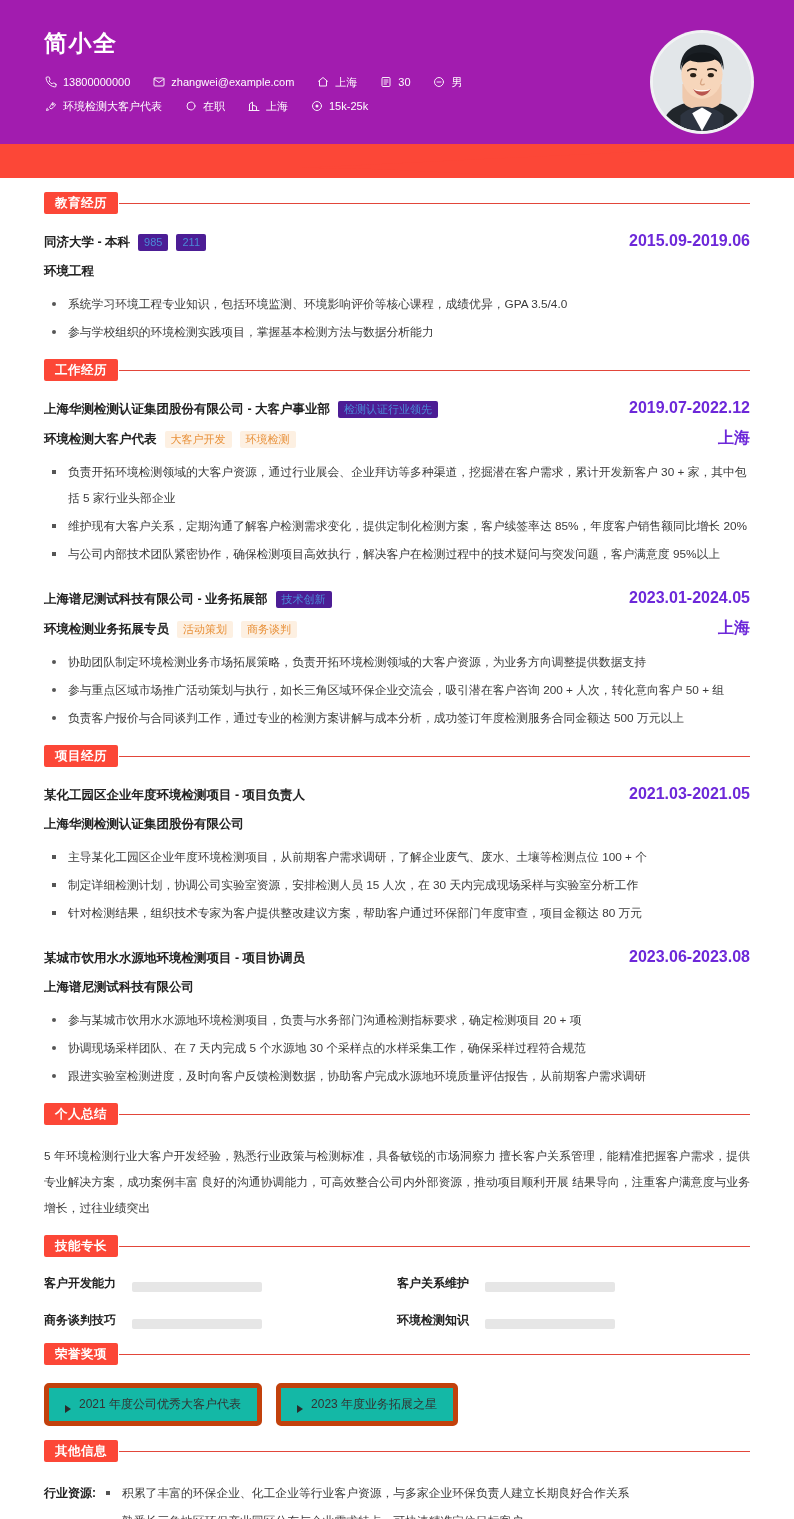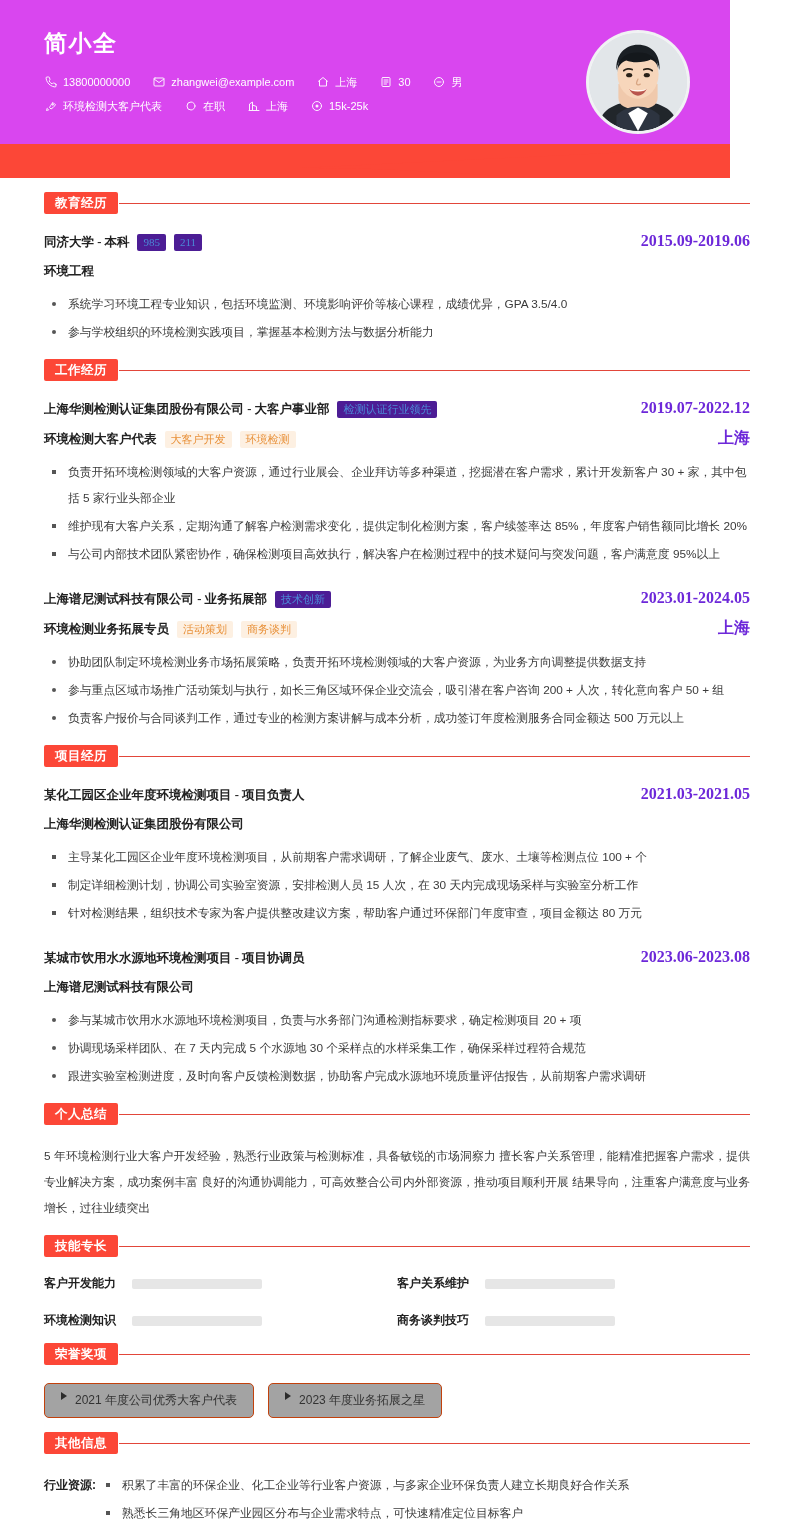--- a/index.html
+++ b/index.html
@@ -7,23 +7,23 @@
     width: 794px;
     background: #ffffff;
     font-family: "Liberation Sans", "DejaVu Sans", sans-serif;
     color: #333333;
   }
   body { width: 794px; min-height: 1519px; position: relative; }
 
   
   .header {
     position: relative;
-    width: 730px;
+    width: 794px;
     height: 178px;
-    background: #d946ef;
+    background: #a21caf;
     overflow: hidden;
   }
   .header-curve {
     position: absolute;
     left: 0; bottom: 0;
     width: 794px; height: 34px;
     pointer-events: none;
   }
   .header-inner {
     position: relative;
@@ -109,21 +109,20 @@
 
   .entry { margin-bottom: 22px; }
   .entry:last-child { margin-bottom: 4px; }
 
   .row {
     display: flex;
     align-items: baseline;
     justify-content: space-between;
     margin-bottom: 11px;
     gap: 12px;
-    font-family: Liberation Serif, serif;
   }
   .row-left { display: flex; align-items: center; flex-wrap: wrap; gap: 0 8px; min-width: 0; }
   .row-title {
     font-size: 12.5px;
     font-weight: bold;
     color: #222222;
     line-height: 18px;
   }
   .row-right {
     font-size: 16px;
@@ -175,21 +174,21 @@
   .skills-grid {
     display: grid;
     grid-template-columns: 1fr 1fr;
     row-gap: 20px;
     column-gap: 0;
     margin-top: 2px;
     margin-bottom: 8px;
   }
   .skill {
     display: flex;
-    align-items: center;
+    align-items: flex-end;
     gap: 16px;
   }
   .skill-label {
     font-size: 12px;
     font-weight: bold;
     color: #222222;
     white-space: nowrap;
   }
   .skill-track {
     width: 130px;
@@ -202,28 +201,28 @@
   .skill-fill {
     height: 100%;
     background: #fb3b2c;
     border-radius: 2px 0 0 2px;
   }
 
   
   .honor-list { display: flex; flex-wrap: wrap; gap: 14px; margin-bottom: 10px; }
   .honor-chip {
     display: inline-flex;
-    align-items: flex-start;
+    align-items: flex-end;
     gap: 8px;
-    border: 1px solid #c2410c;
+    border: 5px solid #c2410c;
     border-radius: 5px;
     padding: 8px 16px;
     font-size: 12px;
     color: #333333;
-    background: #a3a3a3;
+    background: #14b8a6;
     white-space: nowrap;
   }
   .honor-chip .caret {
     width: 0; height: 0;
     border-left: 6px solid #2b2b2b;
     border-top: 4px solid transparent;
     border-bottom: 4px solid transparent;
   }
 
   
@@ -537,29 +536,29 @@
           <span class="skill-fill" style="width: 77%;"></span>
         </span>
       </div>
       <div class="skill">
         <span class="skill-label">客户关系维护</span>
         <span class="skill-track">
           <span class="skill-fill" style="width: 90%;"></span>
         </span>
       </div>
       <div class="skill">
+        <span class="skill-label">商务谈判技巧</span>
+        <span class="skill-track">
+          <span class="skill-fill" style="width: 80%;"></span>
+        </span>
+      </div>
+      <div class="skill">
         <span class="skill-label">环境检测知识</span>
         <span class="skill-track">
           <span class="skill-fill" style="width: 69%;"></span>
-        </span>
-      </div>
-      <div class="skill">
-        <span class="skill-label">商务谈判技巧</span>
-        <span class="skill-track">
-          <span class="skill-fill" style="width: 80%;"></span>
         </span>
       </div>
     </div>
   </div>
 
   <div class="section">
     <div class="section-head">
       <span class="section-badge">荣誉奖项</span>
       <span class="section-rule"></span>
     </div>

